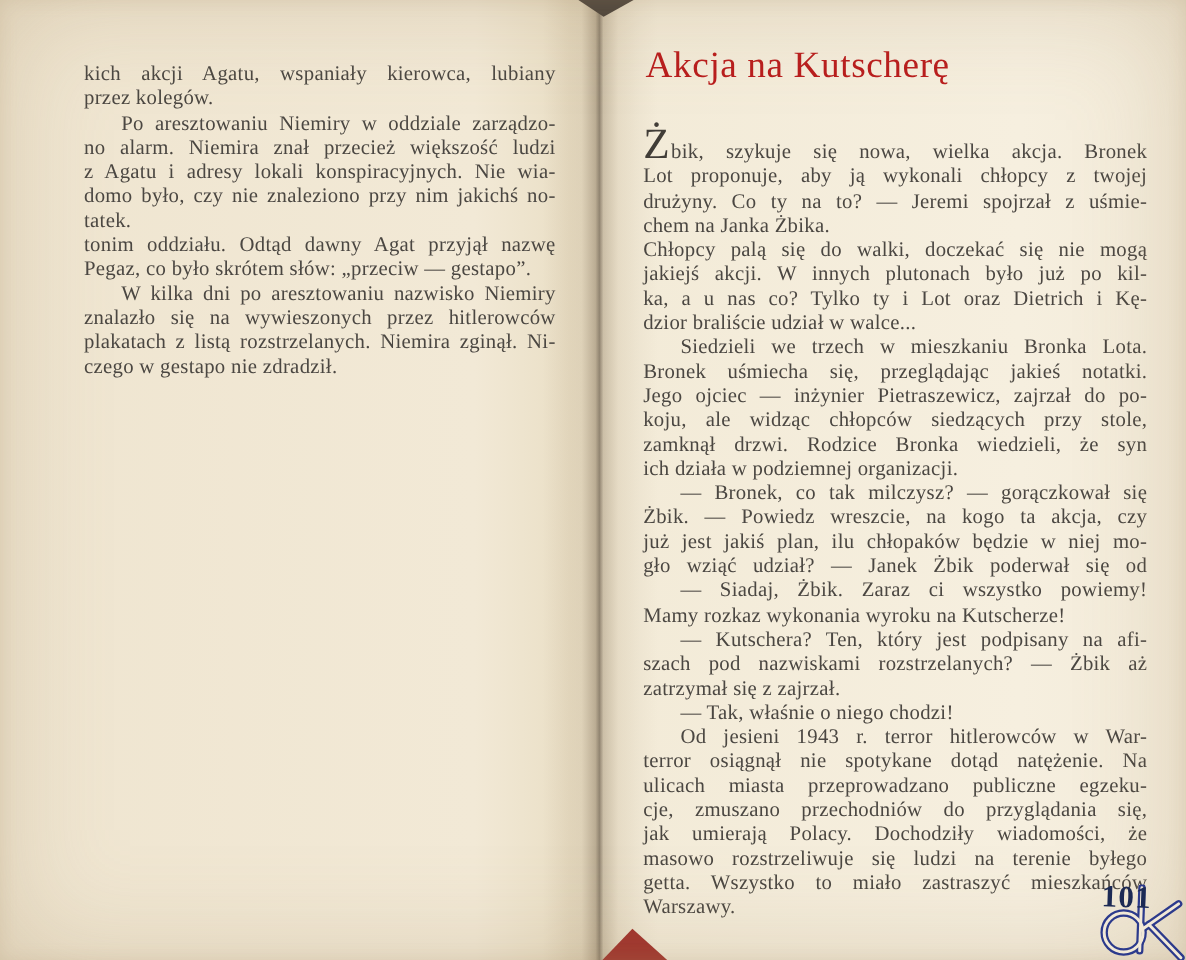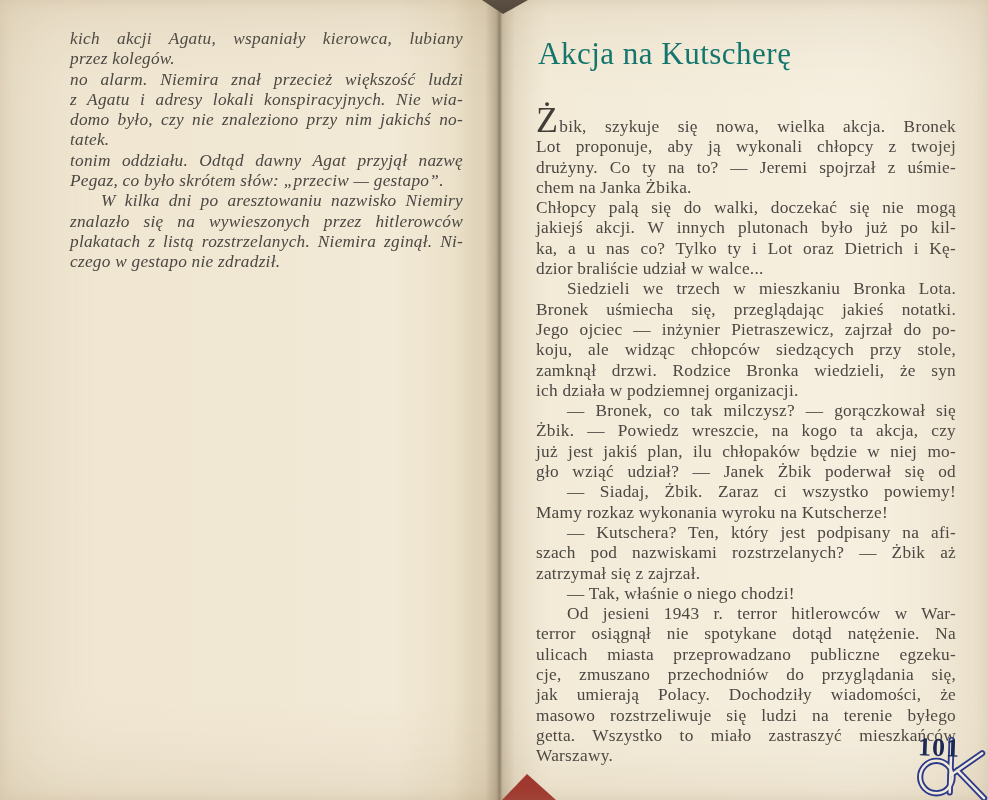--- a/index.html
+++ b/index.html
@@ -32,41 +32,41 @@
       rgba(140,115,80,0) 100%);
   }
   .vignette {
     position:absolute; inset:0; pointer-events:none;
     box-shadow: inset 0 0 90px rgba(165,140,100,0.30),
                 inset 0 0 14px rgba(165,140,100,0.18);
   }
   .binding-overlay { position:absolute; left:0; top:0; pointer-events:none; }
 
   .text-block { position:absolute; }
-  .left-text  { left:70px;  top:29px;  width:393px;font-style:italic; }
+  .left-text  { left:70px;  top:52px;  width:393px; }
   .right-text { left:536px; top:110px; width:420px; }
 
   .line {
     font-size:17.3px; line-height:20.3px;
     color:#4b4742; letter-spacing:0.25px;
     text-align:justify; text-align-last:justify;
     white-space:normal;
   }
   .line.last  { text-align:right; text-align-last:left; }
   .line.indent { text-indent:31px; }
 
   .dropcap {
     font-size:36px; line-height:20px;
     color:#413d37; margin-right:1px;
   }
 
   .chapter-title {
     position:absolute; left:538px; top:36px; margin:0;
     font-size:31px; font-weight:400; letter-spacing:0.5px;
-    color:#0f766e; white-space:nowrap;
+    color:#b91c1c; white-space:nowrap;
   }
 
   .page-number {
     position:absolute; left:918px; top:733px;
     font-size:26px; font-weight:700;
     color:#1c2a55; letter-spacing:1px;
     transform:rotate(2deg);
     z-index:3;
   }
   .logo { position:absolute; left:900px; top:737px; width:88px; height:63px; z-index:2; }
@@ -75,20 +75,21 @@
 <body>
 
 <div class="spread">
   <div class="paper-tone"></div>
   <div class="gutter-shadow"></div>
 
   <div class="page page-left">
     <div class="text-block left-text" id="left-text">
         <div class="line">kich akcji Agatu, wspaniały kierowca, lubiany</div>
         <div class="line last">przez kolegów.</div>
+        <div class="line indent">Po aresztowaniu Niemiry w oddziale zarządzo-</div>
         <div class="line">no alarm. Niemira znał przecież większość ludzi</div>
         <div class="line">z Agatu i adresy lokali konspiracyjnych. Nie wia-</div>
         <div class="line">domo było, czy nie znaleziono przy nim jakichś no-</div>
         <div class="line last">tatek.</div>
         <div class="line">tonim oddziału. Odtąd dawny Agat przyjął nazwę</div>
         <div class="line last">Pegaz, co było skrótem słów: „przeciw — gestapo”.</div>
         <div class="line indent">W kilka dni po aresztowaniu nazwisko Niemiry</div>
         <div class="line">znalazło się na wywieszonych przez hitlerowców</div>
         <div class="line">plakatach z listą rozstrzelanych. Niemira zginął. Ni-</div>
         <div class="line last">czego w gestapo nie zdradził.</div>

